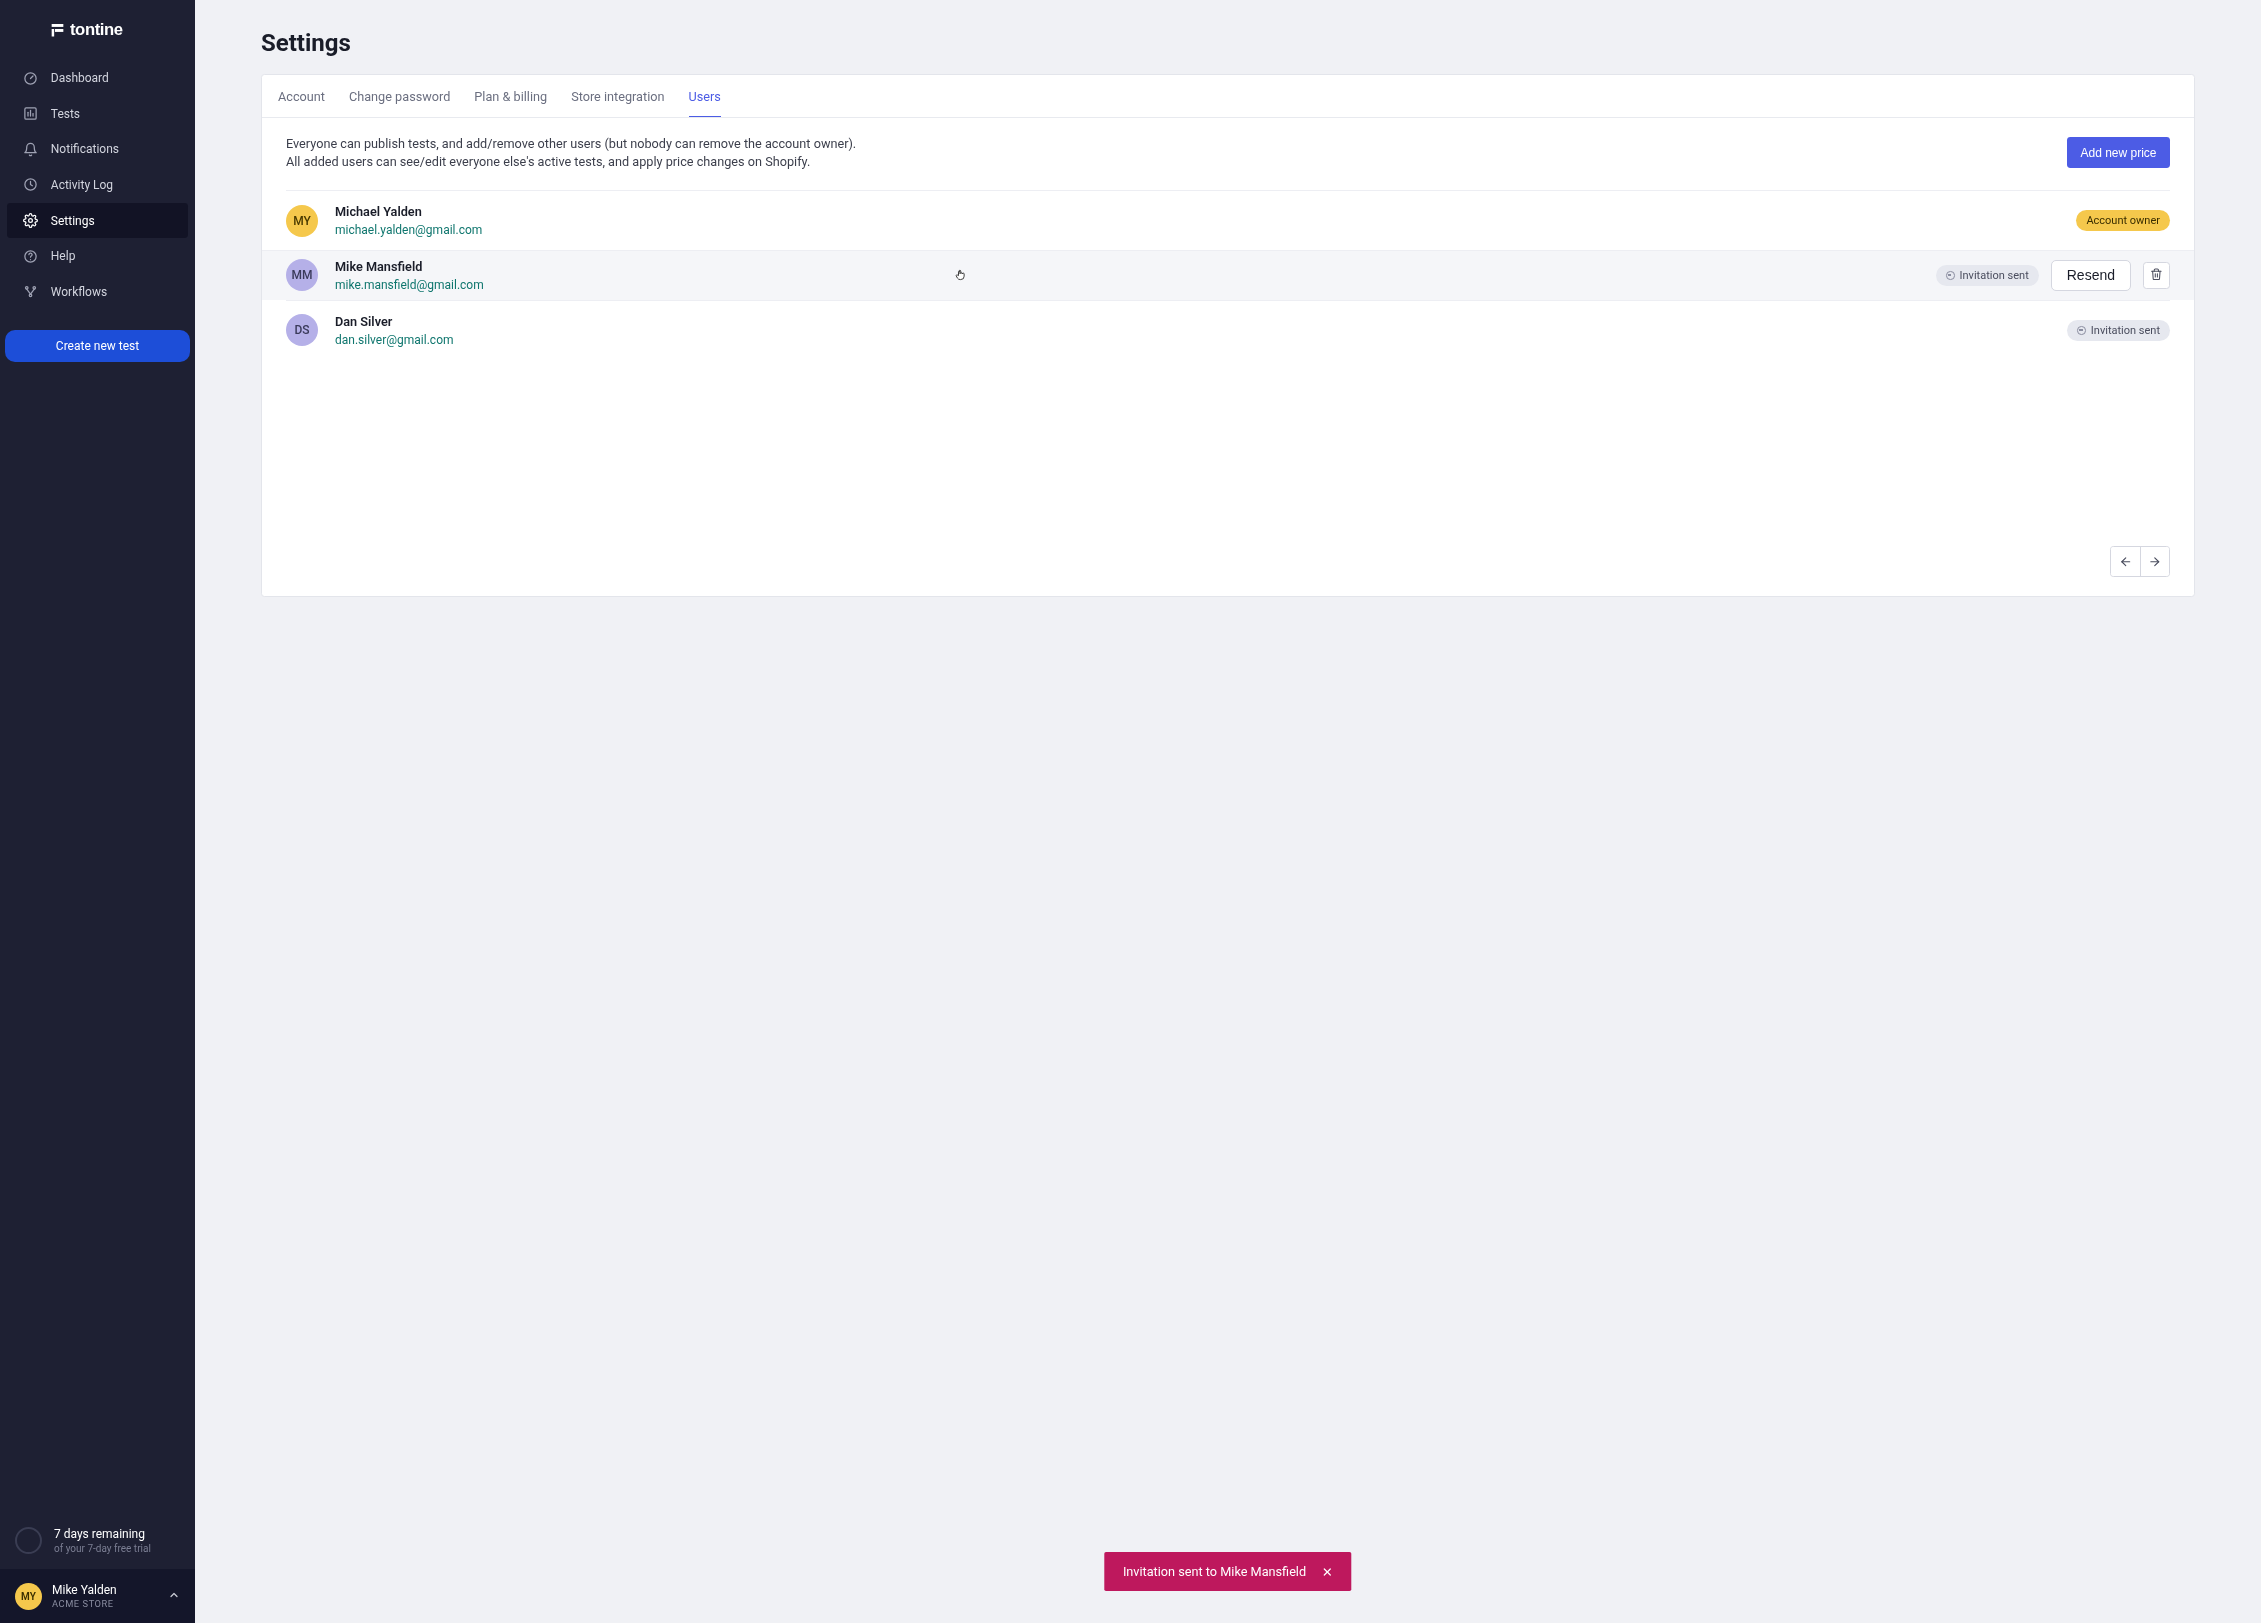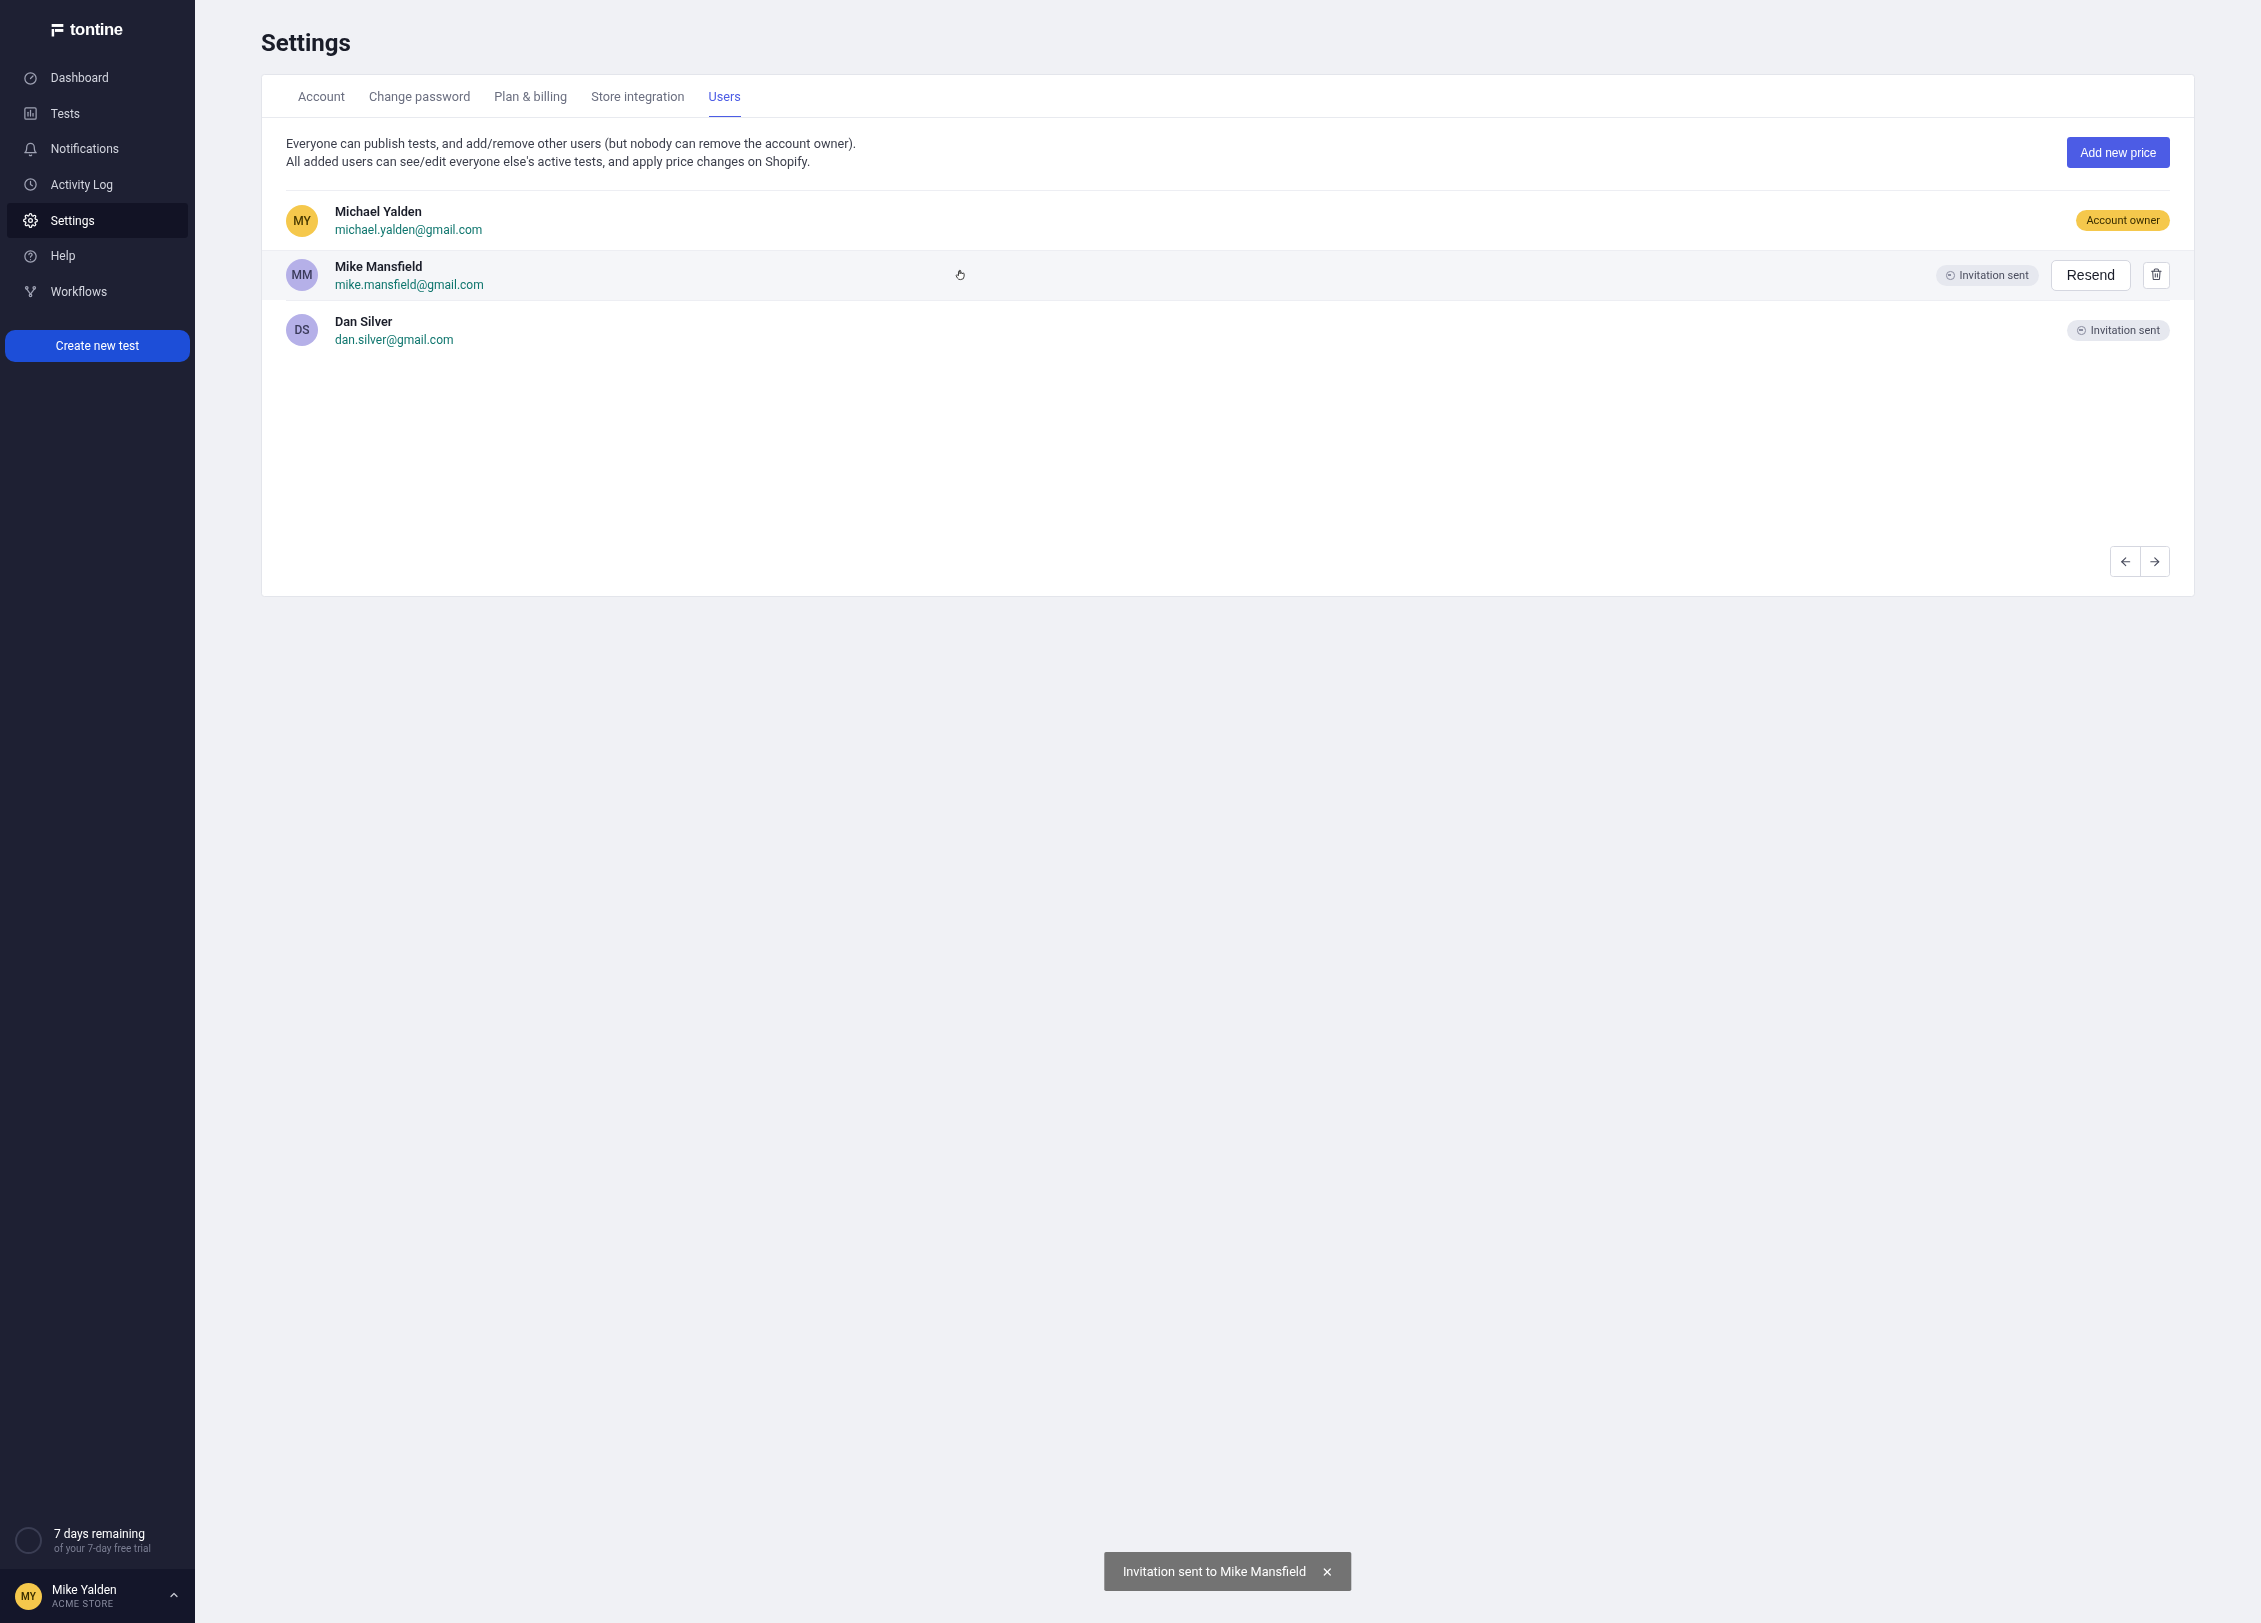--- a/index.html
+++ b/index.html
@@ -114,21 +114,21 @@
     margin-bottom: 17px;
   }
   .card {
     background: #fff;
     border: 0.8px solid #e3e5eb;
     border-radius: 3.4px;
   }
   .tabs {
     display: flex;
     gap: 24px;
-    padding: 0 36px;
+    padding: 0 16px;
     border-bottom: 0.8px solid #e8eaef;
   }
   .tab {
     padding: 13.5px 0 12px 0;
     color: #6b6f80;
     cursor: pointer;
     border-bottom: 1.7px solid transparent;
     font-size: 12.7px;
   }
   .tab.active {
@@ -238,21 +238,21 @@
     cursor: pointer;
   }
   .pager-btn + .pager-btn { border-left: 0.8px solid #d5d7e0; }
 
   
   .toast {
     position: fixed;
     left: calc(195px + (100% - 195px)/2);
     transform: translateX(-50%);
     bottom: 32px;
-    background: #737373;
+    background: #be185d;
     color: #fff;
     padding: 12px 18.6px;
     border-radius: 1.7px;
     font-size: 12.7px;
     display: flex;
     align-items: center;
     gap: 15px;
     text-align: right;
   }
   .toast .close {

